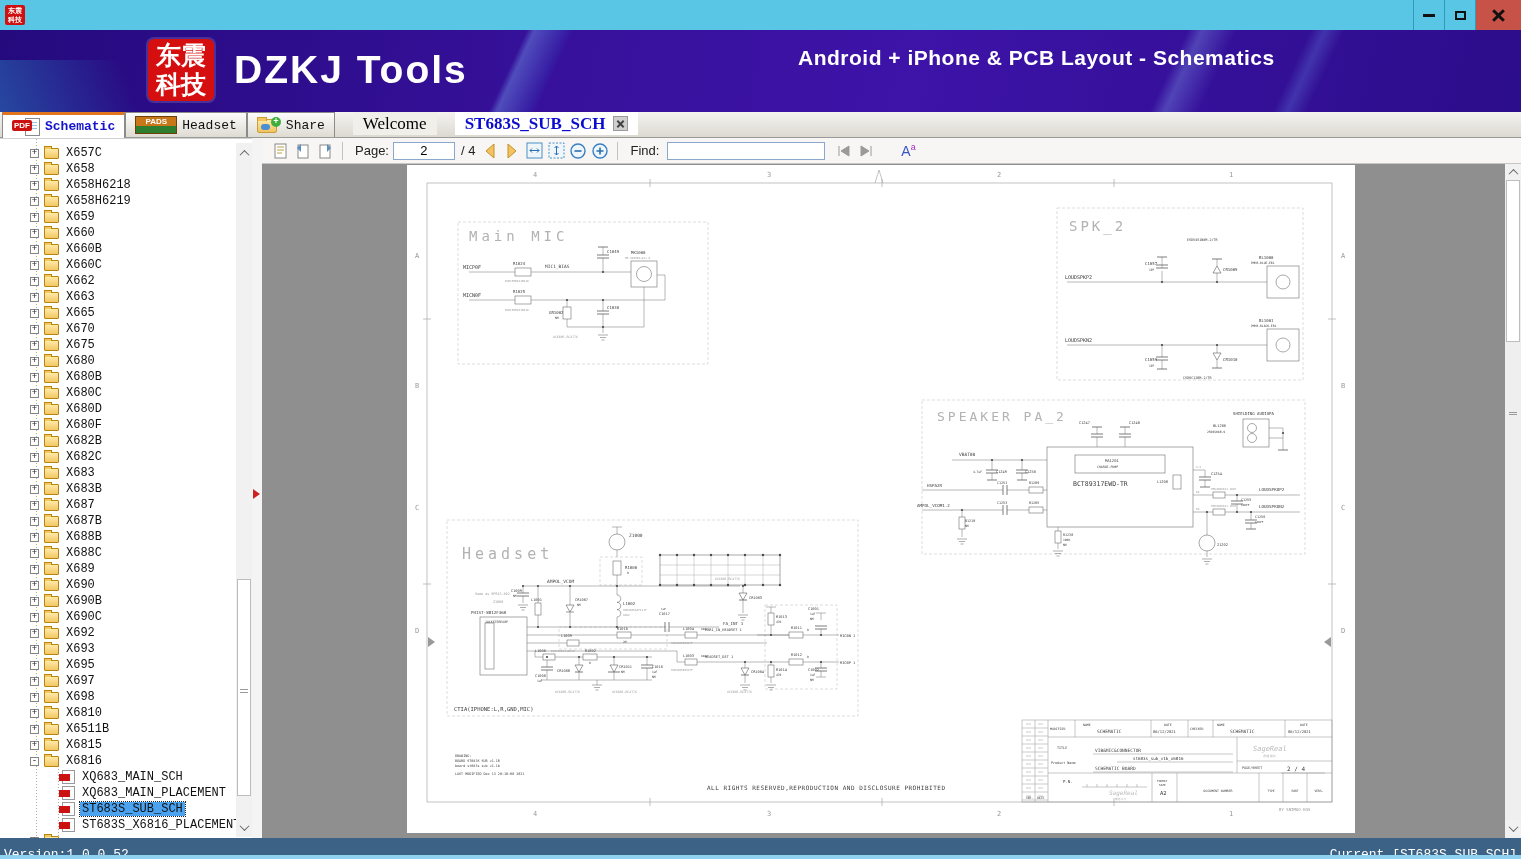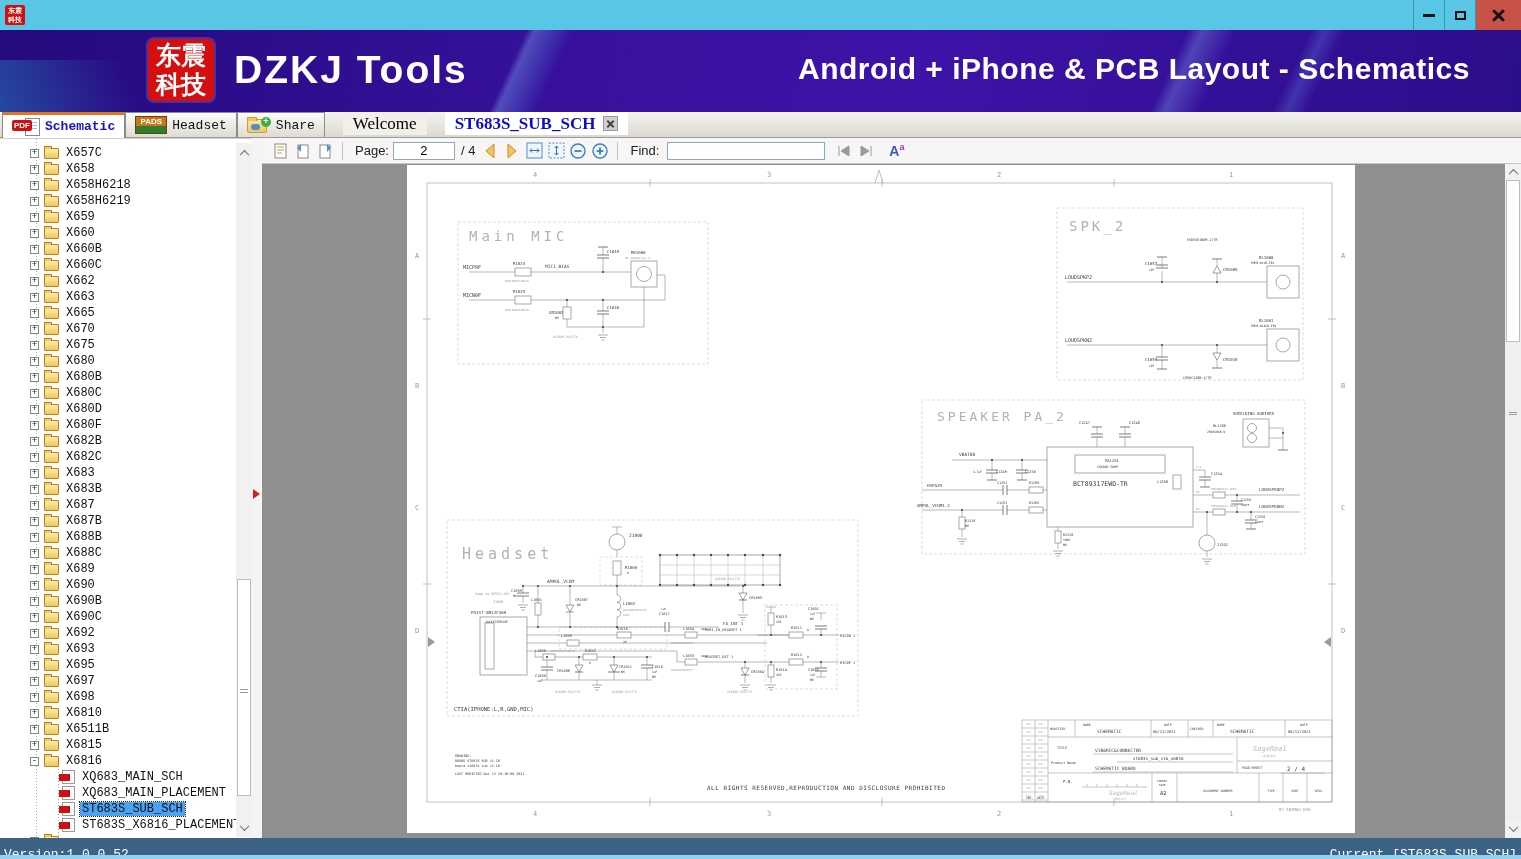--- a/index.html
+++ b/index.html
@@ -17,51 +17,51 @@
 .g-x{position:relative;width:13px;height:13px}
 .g-x::before,.g-x::after{content:"";position:absolute;left:-1px;top:5px;width:15px;height:3px;background:#111}
 .g-x::before{transform:rotate(45deg)}.g-x::after{transform:rotate(-45deg)}
 
 .banner{position:absolute;left:0;top:30px;width:100%;height:82px;background:linear-gradient(100deg,#250a7e 0%,#38119d 40%,#3d13a8 60%,#2c0d8a 100%);overflow:hidden}
 .banner .streak1{position:absolute;left:380px;top:-20px;width:330px;height:130px;background:linear-gradient(115deg,transparent 40%,rgba(130,190,255,.35) 42%,rgba(60,110,220,.15) 50%,transparent 52%)}
 .banner .streak2{position:absolute;left:1050px;top:-20px;width:430px;height:130px;background:linear-gradient(115deg,transparent 30%,rgba(150,200,255,.28) 33%,transparent 40%,transparent 55%,rgba(120,180,255,.22) 58%,transparent 62%)}
 .banner .streak3{position:absolute;left:0px;top:30px;width:220px;height:80px;background:linear-gradient(70deg,rgba(40,200,230,.35),transparent 60%)}
 .brand-badge{position:absolute;left:148px;top:9px;width:66px;height:62px;background:#d50f0f;border-radius:6px;color:#fff;font-weight:bold;font-size:25px;line-height:29px;text-align:center;padding-top:2px;box-shadow:0 0 0 2px rgba(255,255,255,.15)}
 .brand-name{position:absolute;left:234px;top:18px;font-size:39px;color:#fff;font-weight:bold;letter-spacing:2px}
-.tagline{position:absolute;left:798px;top:22px;font-size:30px;color:#fff;font-weight:bold;letter-spacing:.5px}
+.tagline{position:absolute;left:798px;top:16px;font-size:21px;color:#fff;font-weight:bold;letter-spacing:.5px}
 
 .tabbar{position:absolute;left:0;top:112px;width:100%;height:26px;background:linear-gradient(#f4f3f0,#dcd9d1);border-bottom:1px solid #9a9a9a;display:flex;}
 .tab{height:25px;display:flex;align-items:center;gap:5px;padding:0 9px;border:1px solid #8b8b8b;border-bottom:none;background:linear-gradient(#fcfcfb,#dedbd3);font-family:"Liberation Mono",monospace;font-size:13px;color:#111}
 .tab.first{margin-left:2px;height:26px;background:#fff;border-top:3px solid #e2761f;color:#1414cc;font-weight:bold}
 .dtab{position:relative;height:23px;line-height:23px;margin:0 9px;padding:0 10px;background:#f1efe9;font-family:Liberation Serif, serif;font-size:17px;display:flex;align-items:center}
 .dtab::before,.dtab::after{content:"";position:absolute;top:0;bottom:0;width:14px;background:inherit;z-index:-1}
 .dtab::before{left:-7px;transform:skewX(-18deg);border-left:1px solid #999;border-top:1px solid #999}
 .dtab::after{right:-7px;transform:skewX(18deg);border-right:1px solid #999;border-top:1px solid #999}
 .dtab.active{background:#fff;color:#0b0bd0;font-weight:bold}
 .tab-close{width:15px;height:15px;background:#cfcfcf;border:1px solid #9a9a9a;margin-left:8px;position:relative}
 .tab-close::before,.tab-close::after{content:"";position:absolute;left:2px;top:6px;width:9px;height:2px;background:#444}
 .tab-close::before{transform:rotate(45deg)}.tab-close::after{transform:rotate(-45deg)}
 .pdf-icon{width:28px;height:18px;position:relative}
 .pdf-icon .pg{position:absolute;right:0;top:0;width:15px;height:18px;background:#fff;border:1px solid #8a8a8a}
 .pdf-icon .pg::after{content:"";position:absolute;left:2px;top:3px;width:9px;height:9px;background:repeating-linear-gradient(#9cc2e0 0 1px,transparent 1px 3px)}
 .pdf-badge{position:absolute;left:0;top:2px;background:#c11;color:#fff;font-size:8px;font-weight:bold;padding:1px 2px;border-radius:2px;font-family:"Liberation Sans",sans-serif}
-.pads-icon{width:32px;height:18px;border:1px solid #6e4206;background:linear-gradient(#c87818 0 55%,#2f7d2f 55% 100%);color:#fff;font-size:8px;font-weight:bold;text-align:center;line-height:10px;font-family:"Liberation Sans",sans-serif}
+.pads-icon{width:42px;height:18px;border:1px solid #6e4206;background:linear-gradient(#c87818 0 55%,#2f7d2f 55% 100%);color:#fff;font-size:8px;font-weight:bold;text-align:center;line-height:10px;font-family:"Liberation Sans",sans-serif}
 .share-icon{width:24px;height:17px;position:relative}
 .share-icon .fold{position:absolute;left:0;top:2px;width:20px;height:14px;background:linear-gradient(#fce9a8,#f2c35f);border:1px solid #c99f3a;border-radius:2px}
 .share-icon .fold::before{content:"";position:absolute;left:-1px;top:-3px;width:8px;height:3px;background:#f2c35f;border:1px solid #c99f3a;border-bottom:none}
 .share-icon .cloud{position:absolute;left:4px;top:7px;width:9px;height:6px;background:#4a8fd4;border-radius:3px}
 .share-icon .plus{position:absolute;right:0;top:0;width:10px;height:10px;background:#3fae3f;border-radius:50%;color:#fff;font-size:9px;line-height:10px;text-align:center;font-weight:bold}
 
 .toolbar{position:absolute;left:262px;top:138px;width:1259px;height:26px;background:#f7f6f4;border-bottom:1px solid #c6c6c6;display:flex;align-items:center;padding-left:8px;font-size:13px;color:#222}
 .tbtn{width:22px;height:22px;display:flex;align-items:center;justify-content:center}
 .tb-sep{width:1px;height:18px;background:#c2c2c2;margin:0 6px}
 .tb-label{margin:0 4px 0 6px}
 .page-input{width:62px;height:18px;border:1px solid #8aa8cb;font-size:13px;text-align:center;font-family:"Liberation Sans",sans-serif}
 .find-input{width:158px;height:18px;border:1px solid #8aa8cb;margin-left:4px}
-.font-ico{font-weight:bold;color:#3a57c4;font-size:14px;margin-left:12px}
+.font-ico{font-weight:normal;color:#3a57c4;font-size:14px;margin-left:24px}
 .font-ico sup{color:#a030c0;font-size:9px}
 
 .sidebar{position:absolute;left:0;top:138px;width:262px;height:700px;background:#fff;border-top:1px solid #d0d0d0;overflow:hidden}
 .guide{position:absolute;width:1px;background-image:repeating-linear-gradient(to bottom,#aaa 0 1px,transparent 1px 3px)}
 .tree{position:absolute;left:0;top:6px;width:236px}
 .trow{height:16px;display:flex;align-items:center;font-family:"Liberation Mono",monospace;font-size:12px;white-space:nowrap}
 .expander{flex:none;width:9px;height:9px;border:1px solid #848484;background:#fff;font-size:9px;line-height:7px;text-align:center;margin-left:30px;margin-right:5px;color:#222}
 .f-ico{flex:none;width:15px;height:11px;background:linear-gradient(#ffeaa9,#f2c765);border:1px solid #b8860b;border-radius:1px;position:relative;margin-right:5px}
 .f-ico::before{content:"";position:absolute;left:-1px;top:-3px;width:6px;height:2px;background:#f2c765;border:1px solid #b8860b;border-bottom:none}
 .trow.pdf{padding-left:62px}

